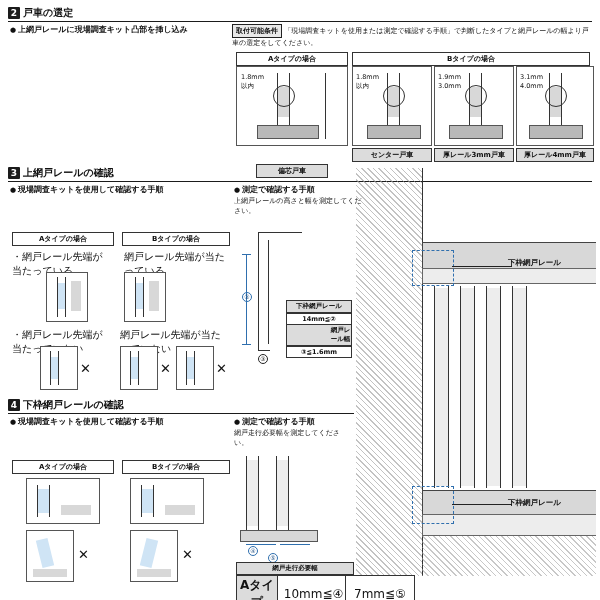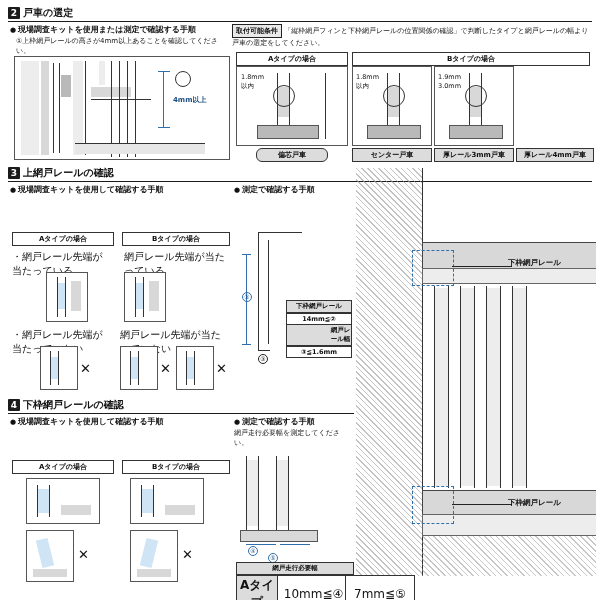--- a/index.html
+++ b/index.html
@@ -61,52 +61,27 @@
 <div class="page">
 
   <div class="abs" style="left:8px;top:6px;width:232px;">
     <div class="sec-head">
       <span class="sec-num">2</span>
       <span>戸車の選定</span>
     </div>
   </div>
   <div class="abs sec-rule" style="left:8px;top:21px;width:584px;height:0;"></div>
 
-  <div class="abs bullet" style="left:10px;top:24px;width:300px;">現場調査キットを使用または測定で確認する手順</div>
-  <div class="abs body-txt" style="left:16px;top:36px;width:210px;">①上枠網戸レールの高さが4mm以上あることを確認してください。</div>
+  <div class="abs bullet" style="left:10px;top:24px;width:300px;">上網戸レールに現場調査キット凸部を挿し込み</div>
 
   <div class="abs" style="left:232px;top:24px;width:360px;">
     <span class="cond">取付可能条件</span>
-    <span class="body-txt">「縦枠網戸フィンと下枠網戸レールの位置関係の確認」で判断したタイプと網戸レールの幅より戸車の選定をしてください。</span>
-  </div>
-
-  <div class="abs frame" style="left:14px;top:56px;width:214px;height:102px;">
-    <div class="abs lgray" style="left:6px;top:4px;width:18px;height:94px;"></div>
-    <div class="abs gray" style="left:26px;top:4px;width:8px;height:94px;"></div>
-    <div class="abs" style="left:38px;top:6px;width:1px;height:90px;background:#333;"></div>
-    <div class="abs" style="left:44px;top:6px;width:1px;height:90px;background:#333;"></div>
-    <div class="abs dgray" style="left:46px;top:18px;width:10px;height:22px;"></div>
-    <div class="abs lgray" style="left:58px;top:4px;width:10px;height:94px;"></div>
-    <div class="abs" style="left:70px;top:4px;width:1px;height:94px;background:#333;"></div>
-    <div class="abs gray" style="left:76px;top:30px;width:40px;height:10px;"></div>
-    <div class="abs" style="left:76px;top:42px;width:60px;height:1px;background:#333;"></div>
-    <div class="abs lgray" style="left:84px;top:4px;width:6px;height:24px;"></div>
-    <div class="abs" style="left:96px;top:4px;width:1px;height:96px;background:#333;"></div>
-    <div class="abs" style="left:104px;top:4px;width:1px;height:96px;background:#333;"></div>
-    <div class="abs" style="left:112px;top:4px;width:1px;height:96px;background:#333;"></div>
-    <div class="abs" style="left:120px;top:4px;width:1px;height:96px;background:#333;"></div>
-
-    <div class="abs" style="left:148px;top:14px;width:1px;height:56px;background:#2f6fae;"></div>
-    <div class="abs" style="left:143px;top:14px;width:12px;height:1px;background:#2f6fae;"></div>
-    <div class="abs" style="left:143px;top:70px;width:12px;height:1px;background:#2f6fae;"></div>
-    <div class="abs" style="left:158px;top:38px;color:#1b4c80;font-size:7px;font-weight:bold;">4mm以上</div>
-
-    <div class="abs" style="left:160px;top:14px;width:14px;height:14px;border:1px solid #333;border-radius:50%;"></div>
-    <div class="abs" style="left:60px;top:86px;width:130px;height:10px;background:#e6e6e6;border-top:1px solid #333;"></div>
-  </div>
+    <span class="body-txt">「現場調査キットを使用または測定で確認する手順」で判断したタイプと網戸レールの幅より戸車の選定をしてください。</span>
+  </div>
+
 
   <div class="abs" style="left:236px;top:52px;width:118px;">
     <div class="tbox" style="width:110px;">Aタイプの場合</div>
   </div>
   <div class="abs" style="left:352px;top:52px;width:240px;">
     <div class="tbox" style="width:236px;">Bタイプの場合</div>
   </div>
 
   <div class="abs frame" style="left:236px;top:66px;width:110px;height:78px;">
     <div class="abs mini-lbl" style="left:4px;top:6px;">1.8mm</div>
@@ -129,37 +104,47 @@
   </div>
   <div class="abs frame" style="left:434px;top:66px;width:78px;height:78px;">
     <div class="abs mini-lbl" style="left:3px;top:6px;">1.9mm</div>
     <div class="abs mini-lbl" style="left:3px;top:15px;">3.0mm</div>
     <div class="abs" style="left:34px;top:6px;width:1px;height:66px;background:#333;"></div>
     <div class="abs" style="left:46px;top:6px;width:1px;height:66px;background:#333;"></div>
     <div class="abs gray" style="left:35px;top:20px;width:11px;height:30px;"></div>
     <div class="abs" style="left:30px;top:18px;width:20px;height:20px;border:1px solid #333;border-radius:50%;"></div>
     <div class="abs dgray" style="left:14px;top:58px;width:52px;height:12px;border:1px solid #555;"></div>
   </div>
-
-  <div class="abs tbox dark" style="left:256px;top:148px;width:70px;border-radius:6px;">偏芯戸車</div>
+  <div class="abs frame" style="left:516px;top:66px;width:76px;height:78px;">
+    <div class="abs mini-lbl" style="left:3px;top:6px;">3.1mm</div>
+    <div class="abs mini-lbl" style="left:3px;top:15px;">4.0mm</div>
+    <div class="abs" style="left:32px;top:6px;width:1px;height:66px;background:#333;"></div>
+    <div class="abs" style="left:44px;top:6px;width:1px;height:66px;background:#333;"></div>
+    <div class="abs gray" style="left:33px;top:20px;width:11px;height:30px;"></div>
+    <div class="abs" style="left:28px;top:18px;width:20px;height:20px;border:1px solid #333;border-radius:50%;"></div>
+    <div class="abs dgray" style="left:12px;top:58px;width:52px;height:12px;border:1px solid #555;"></div>
+  </div>
+
+  <div class="abs tbox dark" style="left:256px;top:164px;width:70px;">偏芯戸車</div>
   <div class="abs tbox dark" style="left:352px;top:148px;width:78px;">センター戸車</div>
   <div class="abs tbox dark" style="left:434px;top:148px;width:78px;">厚レール3mm戸車</div>
   <div class="abs tbox dark" style="left:516px;top:148px;width:76px;">厚レール4mm戸車</div>
 
   <div class="abs" style="left:8px;top:166px;">
     <div class="sec-head">
       <span class="sec-num">3</span>
       <span>上網戸レールの確認</span>
     </div>
   </div>
   <div class="abs sec-rule" style="left:8px;top:181px;width:584px;height:0;"></div>
 
   <div class="abs bullet" style="left:10px;top:184px;width:220px;">現場調査キットを使用して確認する手順</div>
 
   <div class="abs bullet" style="left:234px;top:184px;width:140px;">測定で確認する手順</div>
+  <div class="abs body-txt" style="left:234px;top:196px;width:130px;">上網戸レールの高さと幅を測定してください。</div>
 
   <div class="abs tbox" style="left:12px;top:232px;width:100px;">Aタイプの場合</div>
   <div class="abs tbox" style="left:122px;top:232px;width:106px;">Bタイプの場合</div>
 
   <div class="abs note" style="left:12px;top:250px;width:96px;white-space:pre-line;">・網戸レール先端が
 当たっている</div>
   <div class="abs note" style="left:124px;top:250px;width:104px;">網戸レール先端が当たっている</div>
 
   <div class="abs frame" style="left:46px;top:272px;width:40px;height:48px;">
     <div class="abs" style="left:10px;top:4px;width:1px;height:40px;background:#333;"></div>

